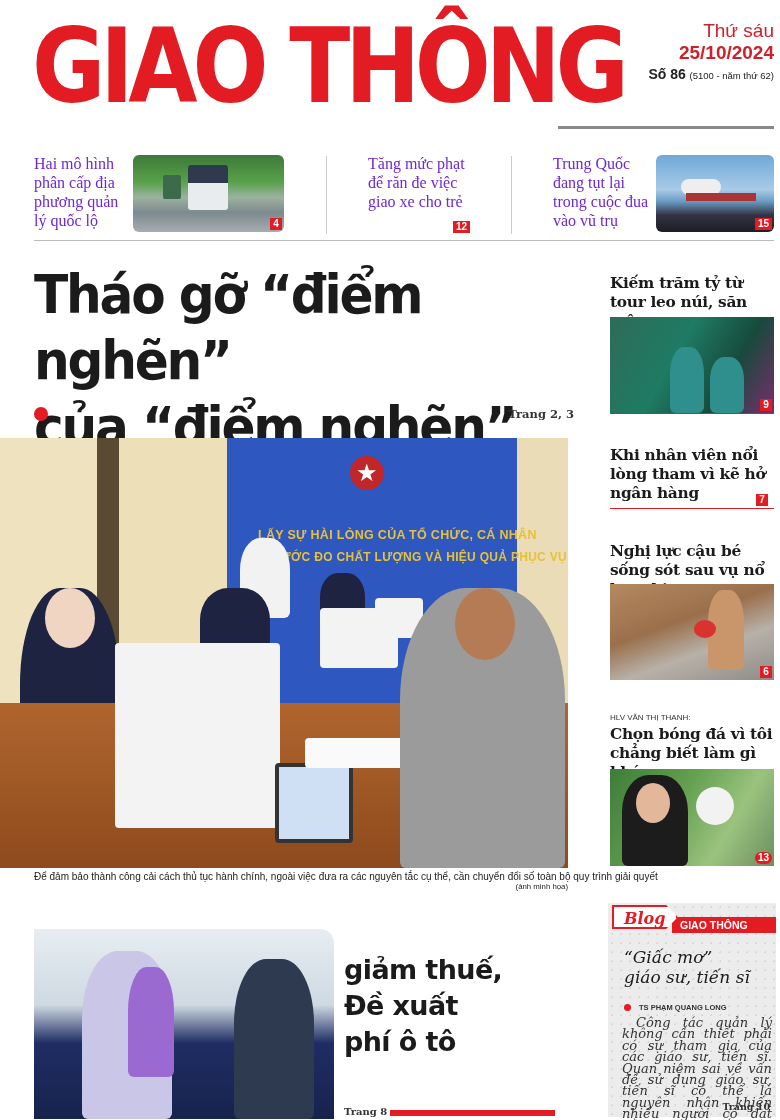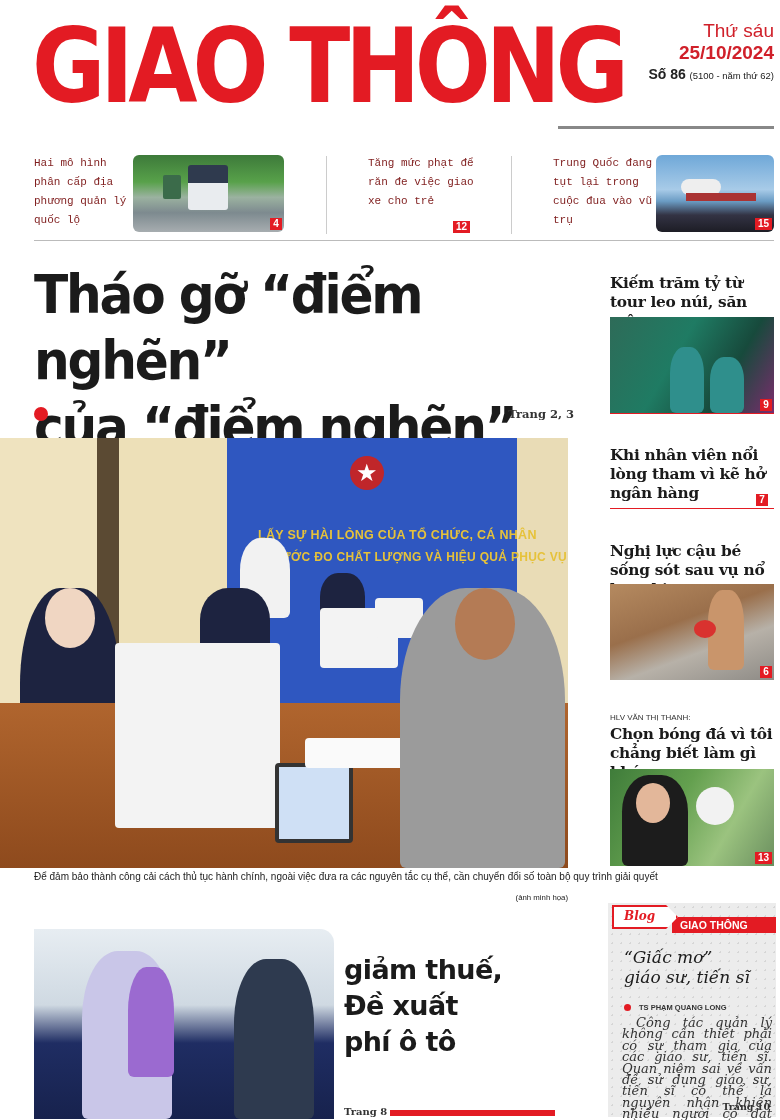--- a/index.html
+++ b/index.html
@@ -14,21 +14,21 @@
   .tagline { position: absolute; left: 34px; top: 120px; font-family: "Liberation Sans", sans-serif; font-size: 9.2px;
              color: #333; letter-spacing: 0.05px; white-space: nowrap; }
   .tag-rule { position: absolute; left: 558px; top: 126px; width: 216px; height: 3px; background: #888; }
   .dateblock { position: absolute; right: 6px; top: 20px; text-align: right; }
   .dayname { font-family: "Liberation Sans", sans-serif; color: #d0202a; font-size: 19px; line-height: 22px; }
   .datestr { font-family: "Liberation Sans", sans-serif; color: #d0202a; font-size: 19px; font-weight: bold; line-height: 22px; }
   .issue { font-family: "Liberation Sans", sans-serif; font-size: 13px; color: #222; margin-top: 2px; }
   .issue b { font-size: 14px; }
   .issue span { font-size: 9.5px; }
   .sites { font-family: "Liberation Sans", sans-serif; font-size: 10px; color: #333; line-height: 14px; margin-top: 6px; }
-  .teaser-text { position: absolute; font-family: Liberation Mono, monospace; font-size: 11px; line-height: 19px; color: #7f1d1d; }
+  .teaser-text { position: absolute; font-family: Liberation Serif, serif; font-size: 16px; line-height: 19px; color: #6d28d9; }
   .vrule { position: absolute; top: 10px; width: 1px; height: 78px; background: #ccc; }
   .hrule-teaser { position: absolute; left: 34px; top: 240px; width: 740px; height: 1px; background: #bbb; }
   .thumb { position: absolute; border-radius: 6px; overflow: hidden; }
   .badge { position: absolute; background: #e31b23; color: #fff; font-family: "Liberation Sans", sans-serif; font-weight: bold;
            font-size: 10px; line-height: 12px; padding: 0 3px; min-width: 12px; text-align: center; }
 
   
   .ph-truck { background: linear-gradient(180deg, #3d7a3a 0%, #58a14a 35%, #9bb2a0 55%, #7d8a8f 75%, #a7adb0 100%); }
   .ph-truck .truck { position:absolute; left:55px; top:10px; width:40px; height:45px; background: linear-gradient(#2f3a4e 0 40%, #e9ecef 40%); border-radius:3px; }
   .ph-truck .truck2 { position:absolute; left:30px; top:20px; width:18px; height:24px; background:#3b6b4a; border-radius:2px; }
@@ -52,42 +52,42 @@
   .subhead-page { font-family: "DejaVu Serif", serif; font-weight: bold; font-size: 11.5px; color: #333; margin-left: auto; white-space: nowrap; }
 
   .main-photo { position: absolute; left: 0; top: 438px; width: 568px; height: 430px; overflow: hidden; }
   .sign-line { position: absolute; font-family: "Liberation Sans", sans-serif; font-weight: bold; color: #e6c23a; font-size: 12.5px; white-space: nowrap; letter-spacing: 0.3px; }
   .emblem { position: absolute; left: 350px; top: 18px; width: 34px; height: 34px; border-radius: 50%; background: #c0262a; }
   .emblem::after { content: "★"; position: absolute; left: 6px; top: 0; color: #fff; font-size: 24px; line-height: 34px; }
   .desk { position: absolute; left: 0; top: 265px; width: 568px; height: 165px; background: linear-gradient(180deg, #b0652e 0%, #8e4a1d 100%); }
   .monitor { position: absolute; background: #f3f3f3; border-radius: 4px; }
   .person { position: absolute; border-radius: 40% 40% 6px 6px; }
   .caption { position: absolute; left: 34px; top: 871px; width: 534px; font-family: "Liberation Sans", sans-serif; font-size: 10px; color: #222; white-space: nowrap; }
-  .caption-credit { position: absolute; left: 34px; top: 882px; width: 534px; text-align: right; font-family: "Liberation Sans", sans-serif; font-size: 7.8px; color: #222; margin-top: 11px; }
+  .caption-credit { position: absolute; left: 34px; top: 882px; width: 534px; text-align: right; font-family: "Liberation Sans", sans-serif; font-size: 7.8px; color: #222; }
 
   
   .side-head { position: absolute; left: 610px; width: 168px; font-family: "DejaVu Serif", serif; font-weight: bold;
                font-size: 15.4px; line-height: 19px; color: #1b1b1b; letter-spacing: -0.3px; }
   .side-kicker { position: absolute; left: 610px; top: 713px; font-family: "Liberation Sans", sans-serif; font-size: 8px; color: #333; }
   .side-img { position: absolute; left: 610px; width: 164px; overflow: hidden; }
   .side-rule { position: absolute; left: 610px; width: 164px; height: 1px; background: #e31b23; }
 
   
   .car-photo { position: absolute; left: 34px; top: 929px; width: 300px; height: 190px; border-radius: 0 14px 0 0; overflow: hidden; }
   .bottom-head { position: absolute; left: 344px; top: 952px; width: 220px; font-family: "DejaVu Sans", sans-serif;
                  font-size: 27px; line-height: 36px; color: #1b1b1b; letter-spacing: -0.6px; }
   .bottom-page { position: absolute; left: 344px; top: 1106px; font-family: "DejaVu Serif", serif; font-weight: bold; font-size: 10px; color: #333; }
   .bottom-bar { position: absolute; left: 390px; top: 1110px; width: 165px; height: 6px; background: #e31b23; }
 
   
   .blog { position: absolute; left: 608px; top: 903px; width: 168px; height: 214px; background: #ececec;
           background-image: radial-gradient(#d6d6d6 1px, transparent 1px); background-size: 9px 9px; }
   .blog-tab { position: absolute; left: 4px; top: 2px; width: 66px; height: 24px; background: #fff; border: 2px solid #e31b23;
               clip-path: polygon(0 0, 82% 0, 100% 50%, 82% 100%, 0 100%); }
-  .blog-word { position: absolute; left: 10px; top: 2px; font-family: "DejaVu Serif", serif; font-style: italic; font-weight: bold; color: #e31b23; font-size: 12px; }
+  .blog-word { position: absolute; left: 10px; top: 2px; font-family: "DejaVu Serif", serif; font-style: italic; font-weight: bold; color: #e31b23; font-size: 16px; }
   .blog-bar { position: absolute; left: 64px; top: 14px; width: 104px; height: 16px; background: #e31b23; }
   .blog-bar span { display:block; font-family: "Liberation Sans", sans-serif; font-weight: bold; color:#fff; font-size: 10.5px; line-height: 16px; padding-left: 8px; }
   .blog-title { position: absolute; left: 16px; top: 44px; font-family: "DejaVu Serif", serif; font-style: italic; font-size: 17px; line-height: 20px; color: #1b1b1b; }
   .blog-author { position: absolute; left: 16px; top: 100px; display: flex; align-items: center; font-family: "Liberation Sans", sans-serif; font-weight: bold; font-size: 7.5px; color: #333; }
   .blog-author .dot { width: 7px; height: 7px; margin-right: 8px; }
   .blog-body { position: absolute; left: 14px; top: 114px; width: 150px; font-family: "DejaVu Serif", serif; font-style: italic; font-size: 13px; line-height: 11.4px; color: #333; text-align: justify; text-indent: 14px; }
   .blog-page { position: absolute; right: 6px; top: 198px; font-family: "DejaVu Serif", serif; font-weight: bold; font-size: 9.5px; color: #333; }
 </style>
 </head>
 <body>
@@ -179,21 +179,21 @@
     <div class="person" style="left:84px; top:36px; width:22px; height:18px; background:#d9322f; border-radius:50%;"></div>
     <span class="badge" style="right:2px; bottom:2px;">6</span>
   </div>
 
   <div class="side-kicker">HLV VĂN THỊ THANH:</div>
   <div class="side-head" style="top:725px; width:172px;">Chọn bóng đá vì tôi chẳng biết làm gì khác</div>
   <div class="side-img ph-football" style="top:769px; height:97px;">
     <div class="person" style="left:12px; top:6px; width:66px; height:91px; background:#1c1c1c;"></div>
     <div class="person" style="left:26px; top:14px; width:34px; height:40px; background:#e3b79a; border-radius:50%;"></div>
     <div class="person" style="left:86px; top:18px; width:38px; height:38px; background:#f2f2f2; border-radius:50%;"></div>
-    <span class="badge" style="right:2px; bottom:2px;">13</span>
+    <span class="badge" style="right:2px; bottom:2px;border-radius:6px;">13</span>
   </div>
 </aside>
 
 <article>
   <div class="car-photo ph-car">
     <div class="person" style="left:48px; top:22px; width:90px; height:168px; background:#c9c6e8;"></div>
     <div class="person" style="left:94px; top:38px; width:46px; height:110px; background:#9b6ad0;"></div>
     <div class="person" style="left:200px; top:30px; width:80px; height:160px; background:#2e3a4f;"></div>
   </div>
   <h2 class="bottom-head">

